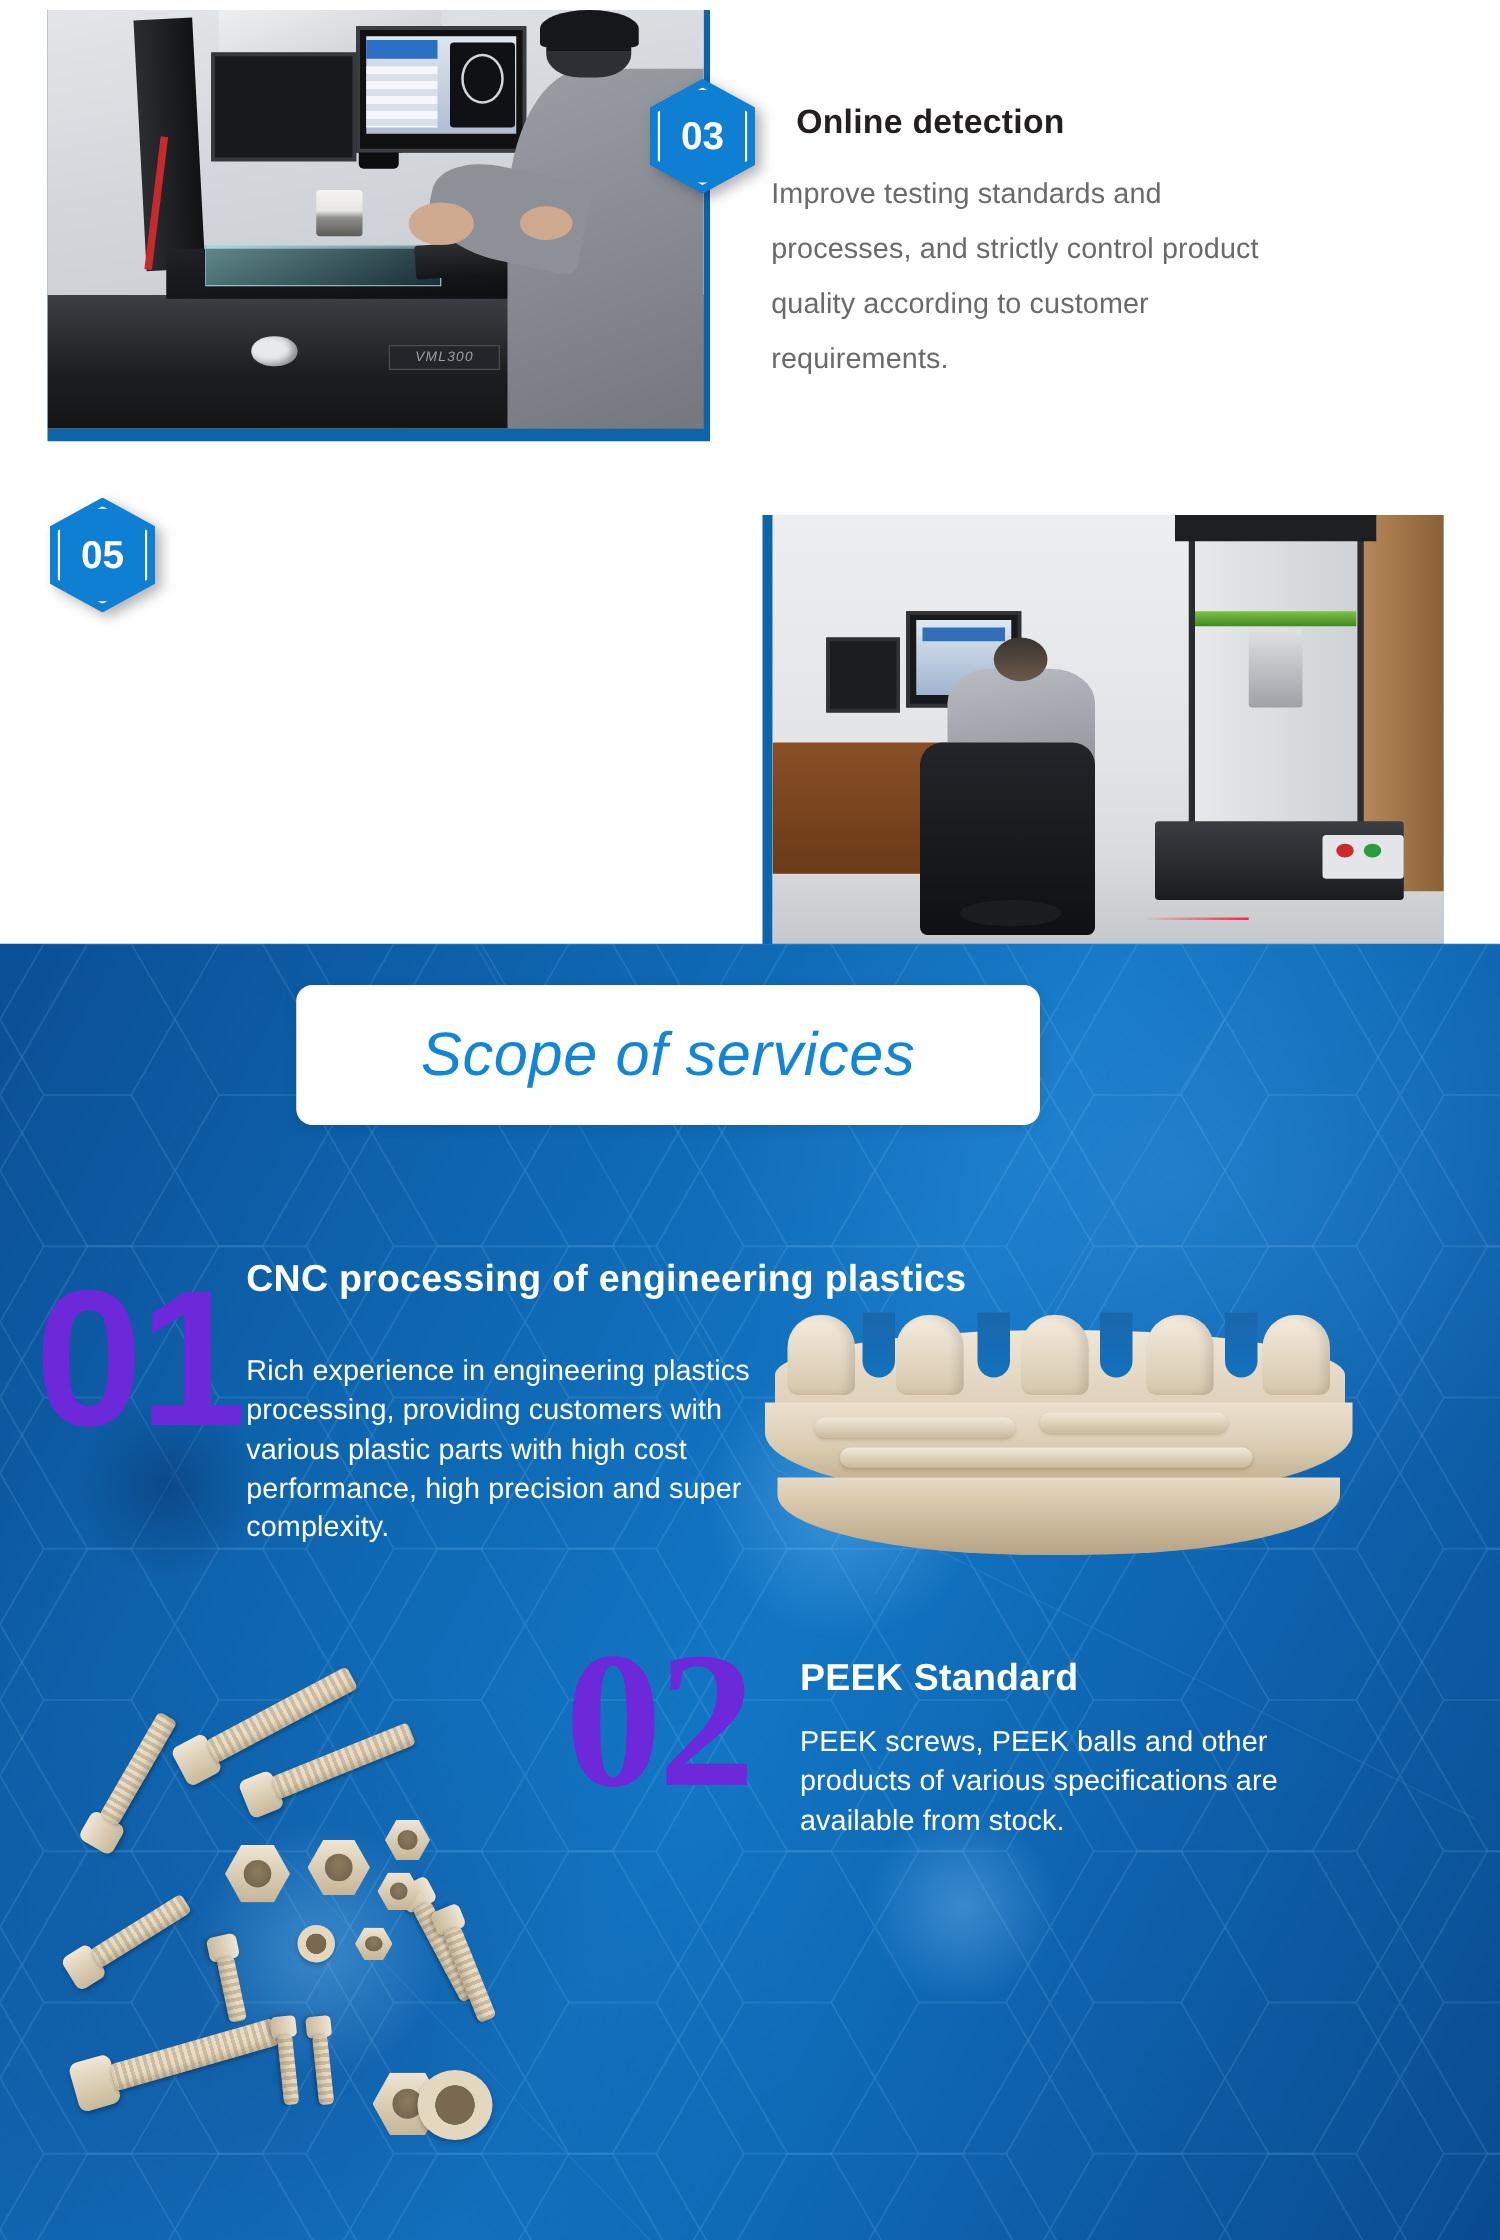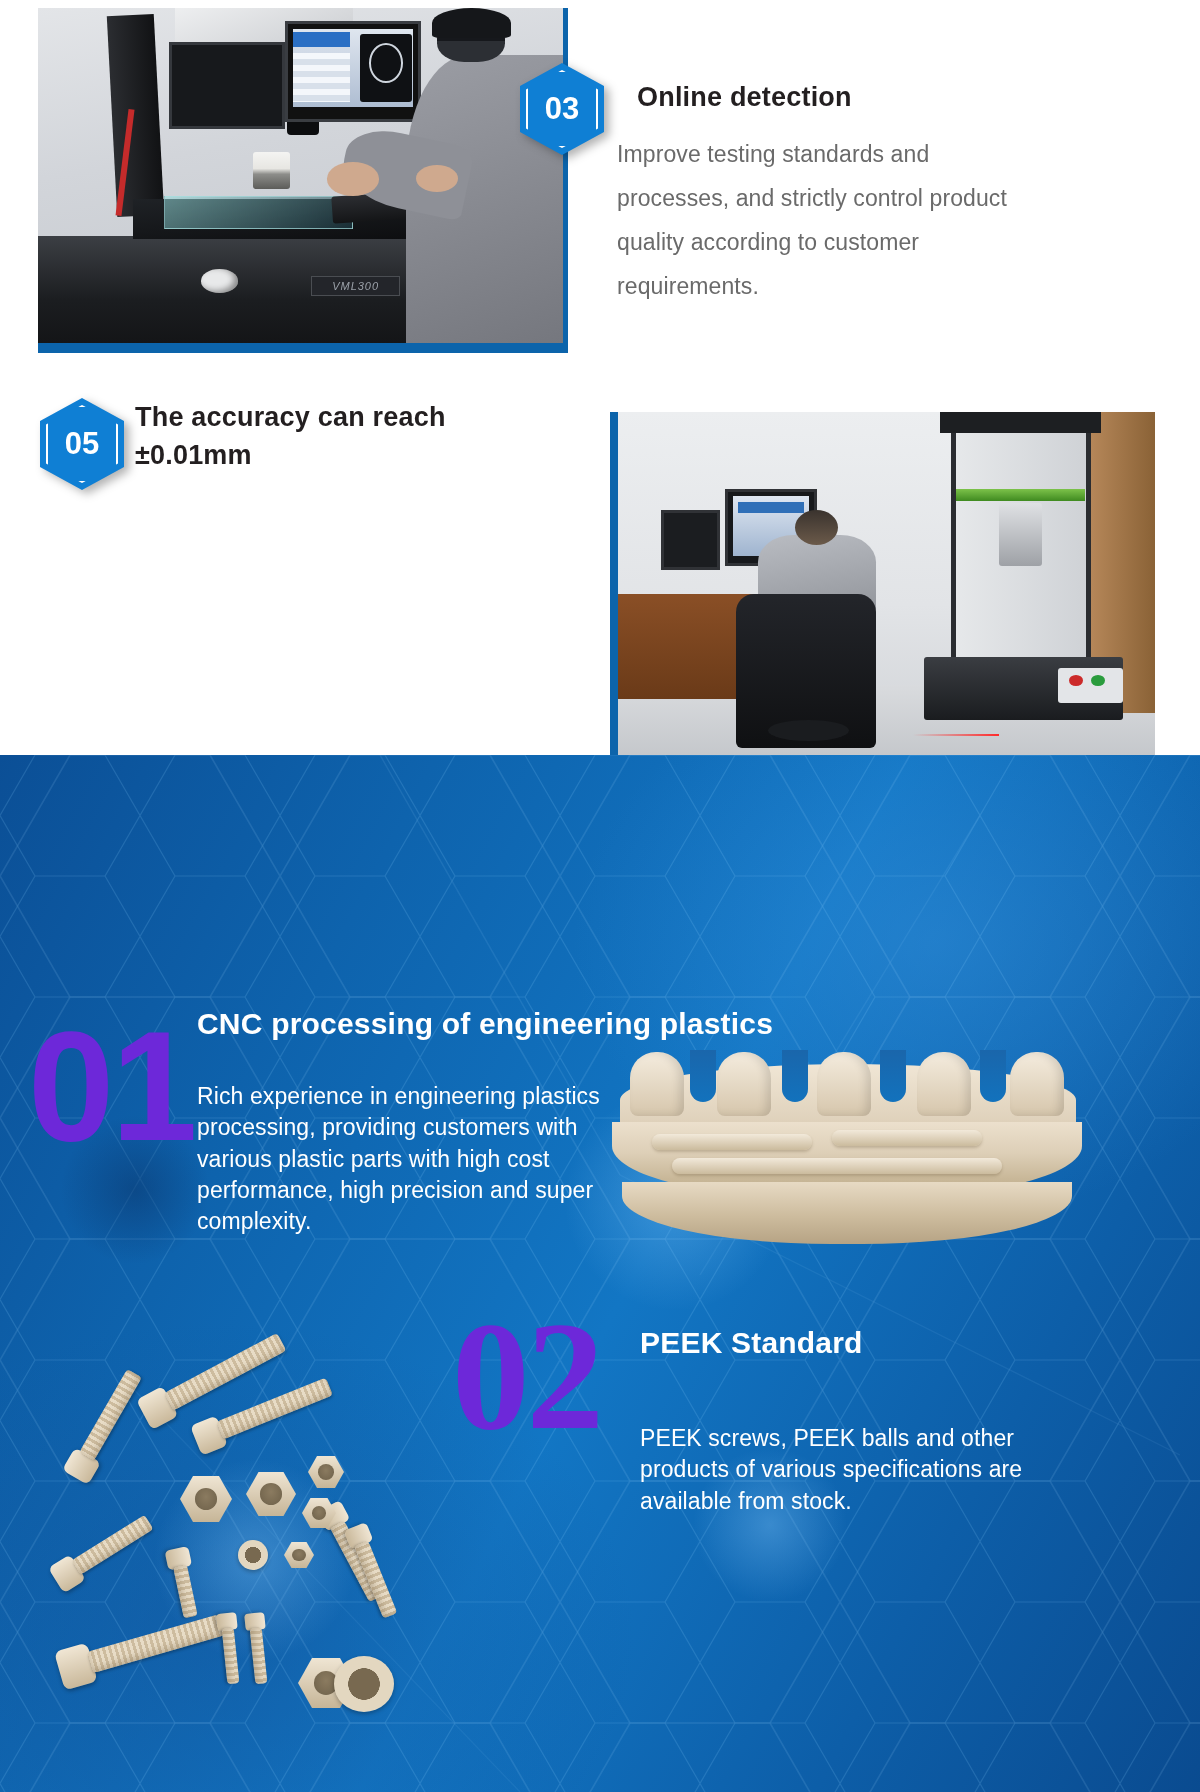--- a/index.html
+++ b/index.html
@@ -223,21 +223,21 @@
     position:absolute; color:#ffffff; font-size:30px; font-weight:bold;
     letter-spacing:.2px;
   }
   .svc-body {
     position:absolute; color:#ffffff; font-size:23px; line-height:1.36;
     letter-spacing:.1px;
   }
   #svc1-title { left:197px; top:1007px; width:760px; }
   #svc1-body  { left:197px; top:1081px; width:410px; }
   #svc2-title { left:640px; top:1326px; width:420px; }
-  #svc2-body  { left:640px; top:1423px; width:400px; }
+  #svc2-body  { left:640px; top:1378px; width:400px; }
 
   
   .part-wrap { position:absolute; left:612px; top:1030px; width:470px; height:255px; }
   .part-band {
     position:absolute; left:0; top:92px; width:470px; height:78px;
     background: linear-gradient(180deg,#ece0cd 0%, #ddcfb7 40%, #c9b899 72%, #b9a888 100%);
     border-radius: 0 0 220px 220px / 0 0 54px 54px;
   }
   .part-band2 {
     position:absolute; left:10px; top:152px; width:450px; height:62px;
@@ -342,21 +342,20 @@
       <div class="hex-num">03</div>
     </div>
     <h2 class="blk-title" id="title3">Online detection</h2>
     <p class="blk-body" id="body3">Improve testing standards and processes, and strictly control product quality according to customer requirements.</p>
 
     <div class="hex-badge" id="badge4">
       <div class="hex-outer"></div>
       <div class="hex-inner"></div>
       <div class="hex-num">05</div>
     </div>
-    <h2 class="blk-title" id="title4">The accuracy can reach ±0.01mm</h2>
 
     <div class="photo-frame" id="photo2-frame">
       <div class="accent"></div>
       <div class="photo">
         <div class="p2-wall"></div>
         <div class="p2-floor"></div>
         <div class="p2-door"></div>
         <div class="p2-machine"></div>
         <div class="p2-m-top"></div>
         <div class="p2-m-green"></div>
@@ -395,20 +394,23 @@
       <line x1="980" y1="60" x2="700" y2="520" stroke="#9fd8ff" stroke-width="1.4" opacity=".30"></line>
       <line x1="620" y1="420" x2="1180" y2="700" stroke="#9fd8ff" stroke-width="1.2" opacity=".28"></line>
       <line x1="120" y1="620" x2="520" y2="1037" stroke="#9fd8ff" stroke-width="1.2" opacity=".25"></line>
     </svg>
 
     <div class="glow" id="glow1"></div>
     <div class="glow" id="glow2"></div>
     <div class="glow" id="glow3"></div>
     <div class="glow" id="glow4"></div>
 
+    <div class="title-pill">
+      <span>Scope of services</span>
+    </div>
   </section>
 
   <div class="part-wrap">
     <div class="part-top"></div>
     <div class="tooth" style="left:18px;"></div>
     <div class="tooth" style="left:105px;"></div>
     <div class="tooth" style="left:205px;"></div>
     <div class="tooth" style="left:305px;"></div>
     <div class="tooth" style="left:398px;"></div>
     <div class="notch" style="left:78px;"></div>

